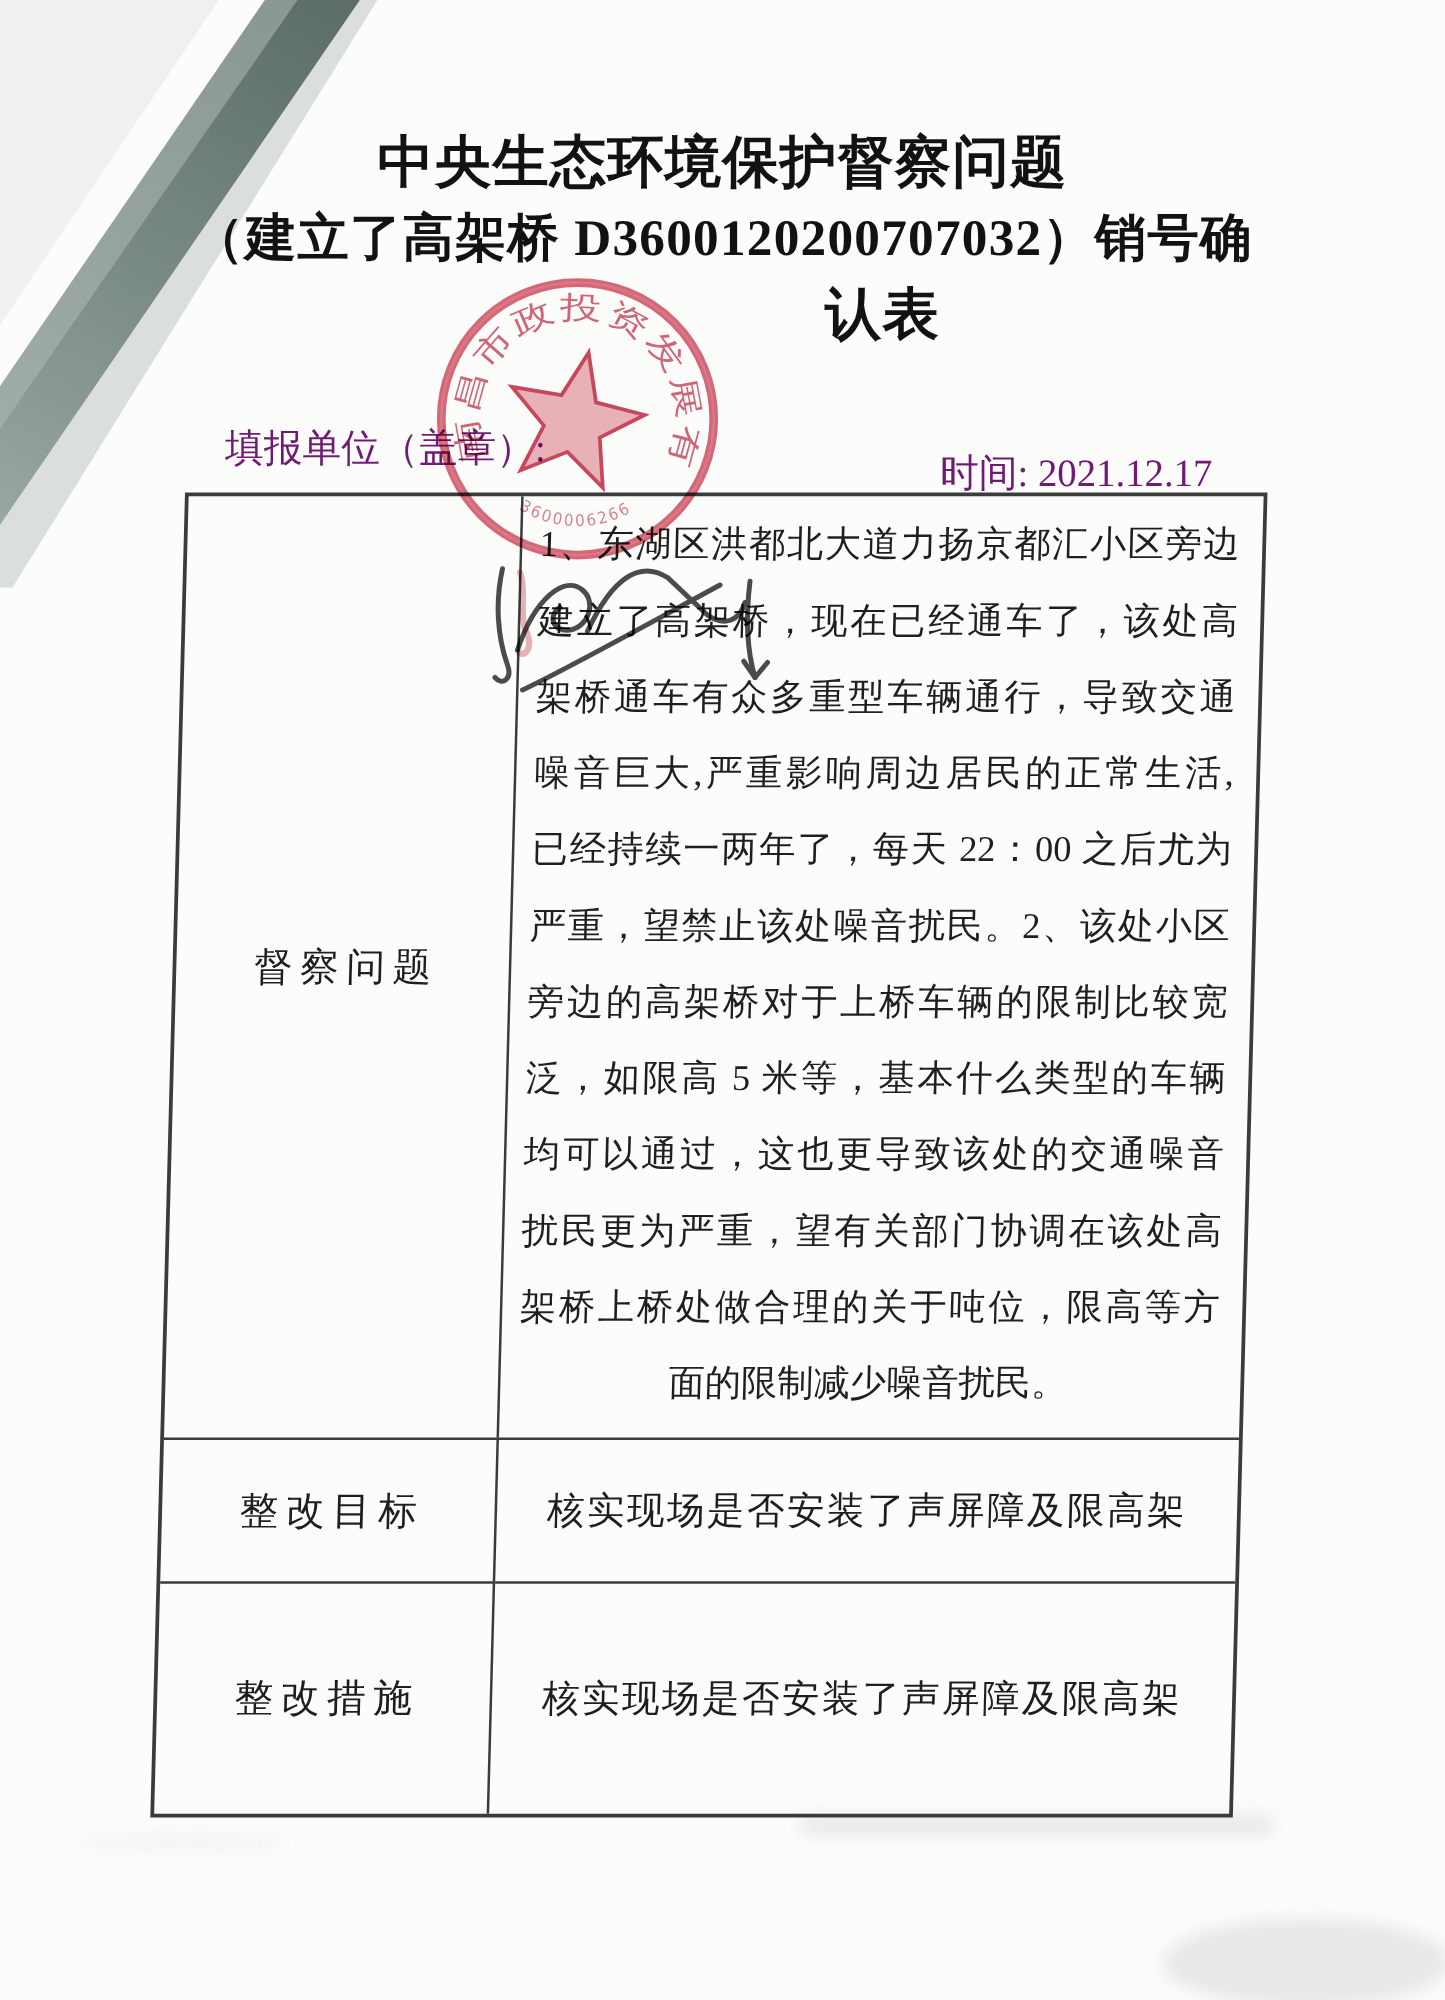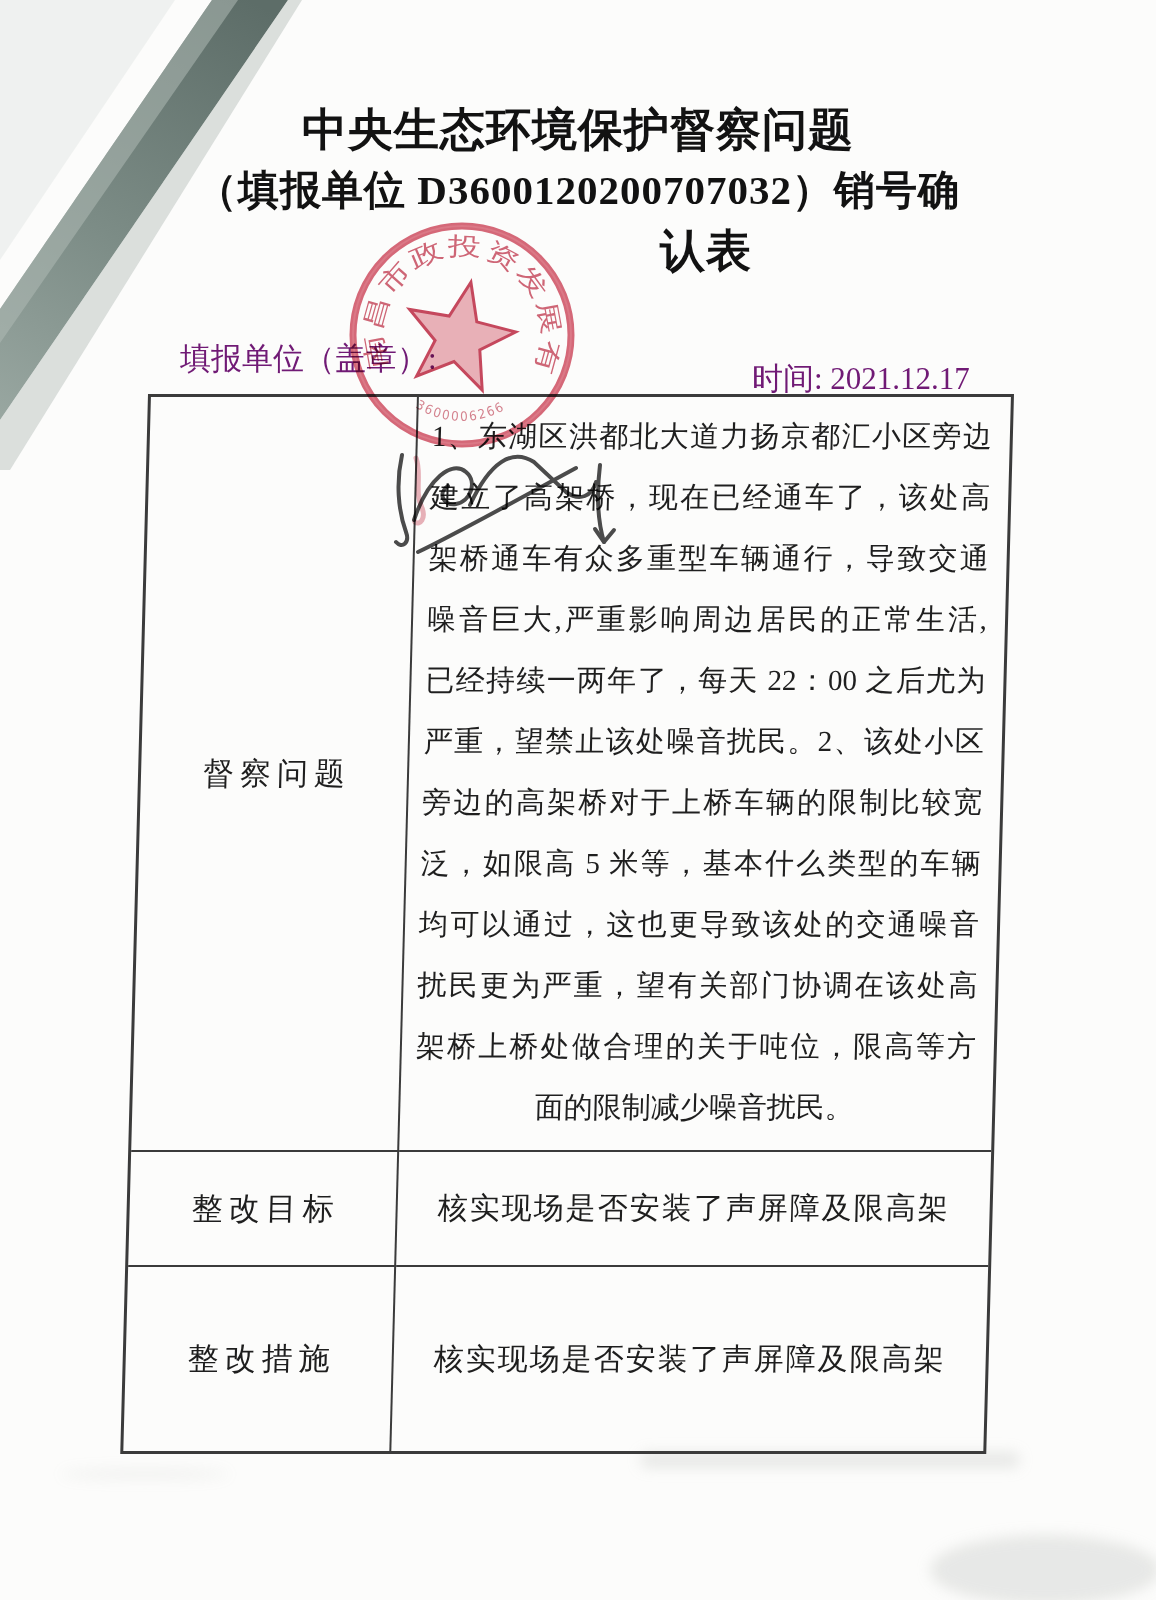--- a/index.html
+++ b/index.html
@@ -66,21 +66,21 @@
         <stop offset="1" stop-color="#9aa8a2"></stop>
       </linearGradient>
     </defs>
     <polygon points="0,0 175,0 0,260" fill="#dfe5e2" opacity="0.45"></polygon>
     <polygon points="212,0 288,0 0,420 0,309" fill="url(#bandg)"></polygon>
     <polygon points="212,0 238,0 0,343 0,309" fill="#aeb9b4" opacity="0.55"></polygon>
     <polygon points="288,0 302,0 10,470 0,470 0,420" fill="#b9c2bd" opacity="0.5"></polygon>
   </svg>
 
   <div class="title-line t1">中央生态环境保护督察问题</div>
-  <div class="title-line t2">（填报单位 D3600120200707032）销号确</div>
+  <div class="title-line t2">（建立了高架桥 D3600120200707032）销号确</div>
   <div class="title-line t3">认表</div>
 
   <div class="meta meta-unit">填报单位（盖章）:</div>
   <div class="meta meta-time">时间: 2021.12.17</div>
 
   <div class="ctable">
     <div class="cell label-cell">督察问题</div>
     <div class="cell body-cell">
         <div class="body-line">1、东湖区洪都北大道力扬京都汇小区旁边</div>
         <div class="body-line">建立了高架桥，现在已经通车了，该处高</div>

